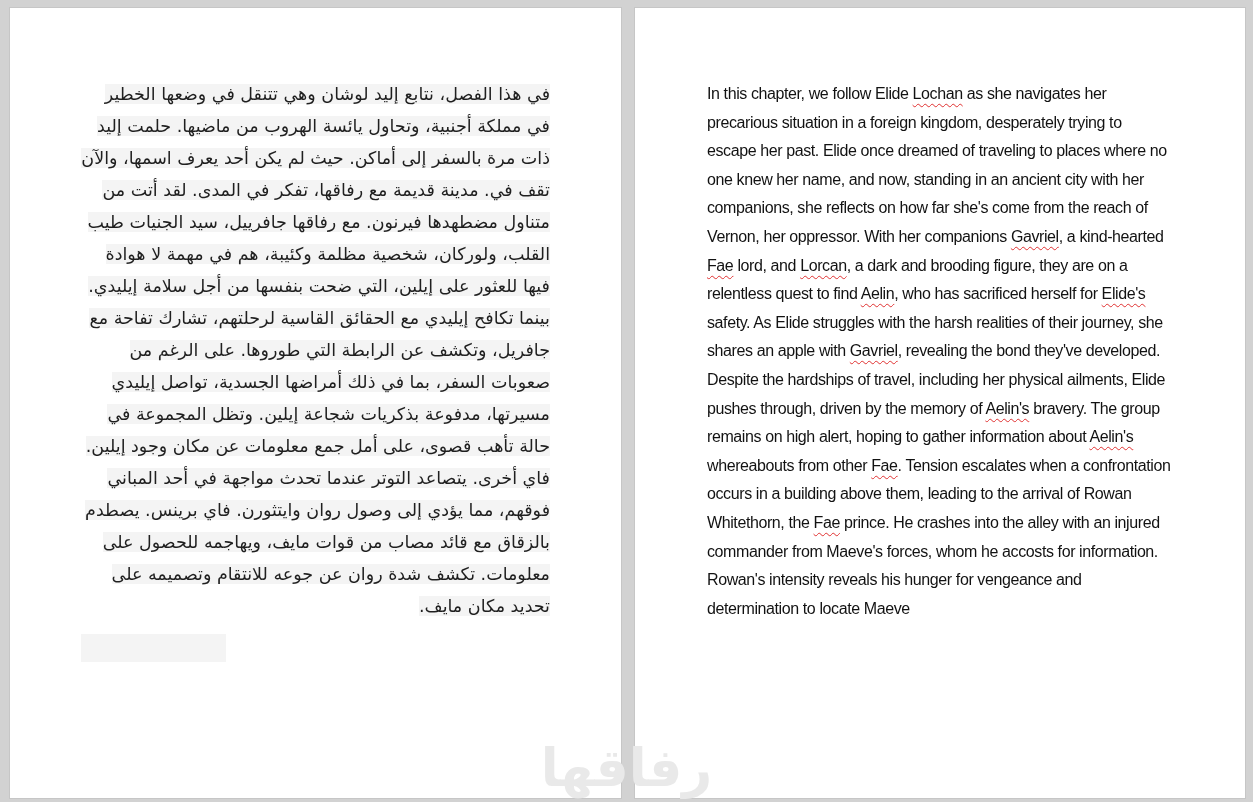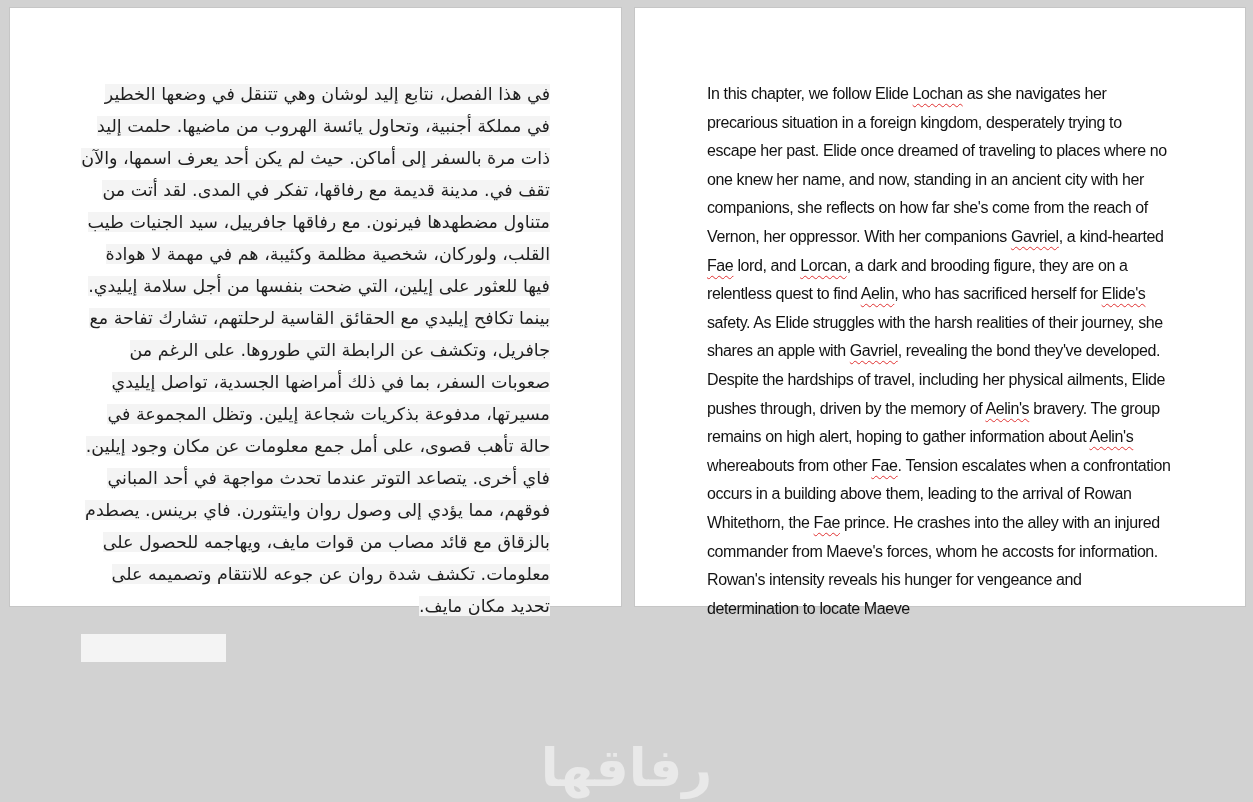--- a/index.html
+++ b/index.html
@@ -10,21 +10,21 @@
     width: 1253px;
     height: 802px;
     position: relative;
     background: var(--canvas-bg, #d2d2d2);
     font-family: "Liberation Sans", sans-serif;
     overflow: hidden;
   }
   .page {
     position: absolute;
     top: 8px;
-    height: 598px;
+    height: 790px;
     background: #ffffff;
     box-shadow: 0 0 0 1px #c6c6c6;
     box-sizing: border-box;
   }
   .page-left  { left: 10px;  width: 611px; }
   .page-right { left: 635px; width: 610px; }
 
   
   .ar-text {
     direction: rtl;

